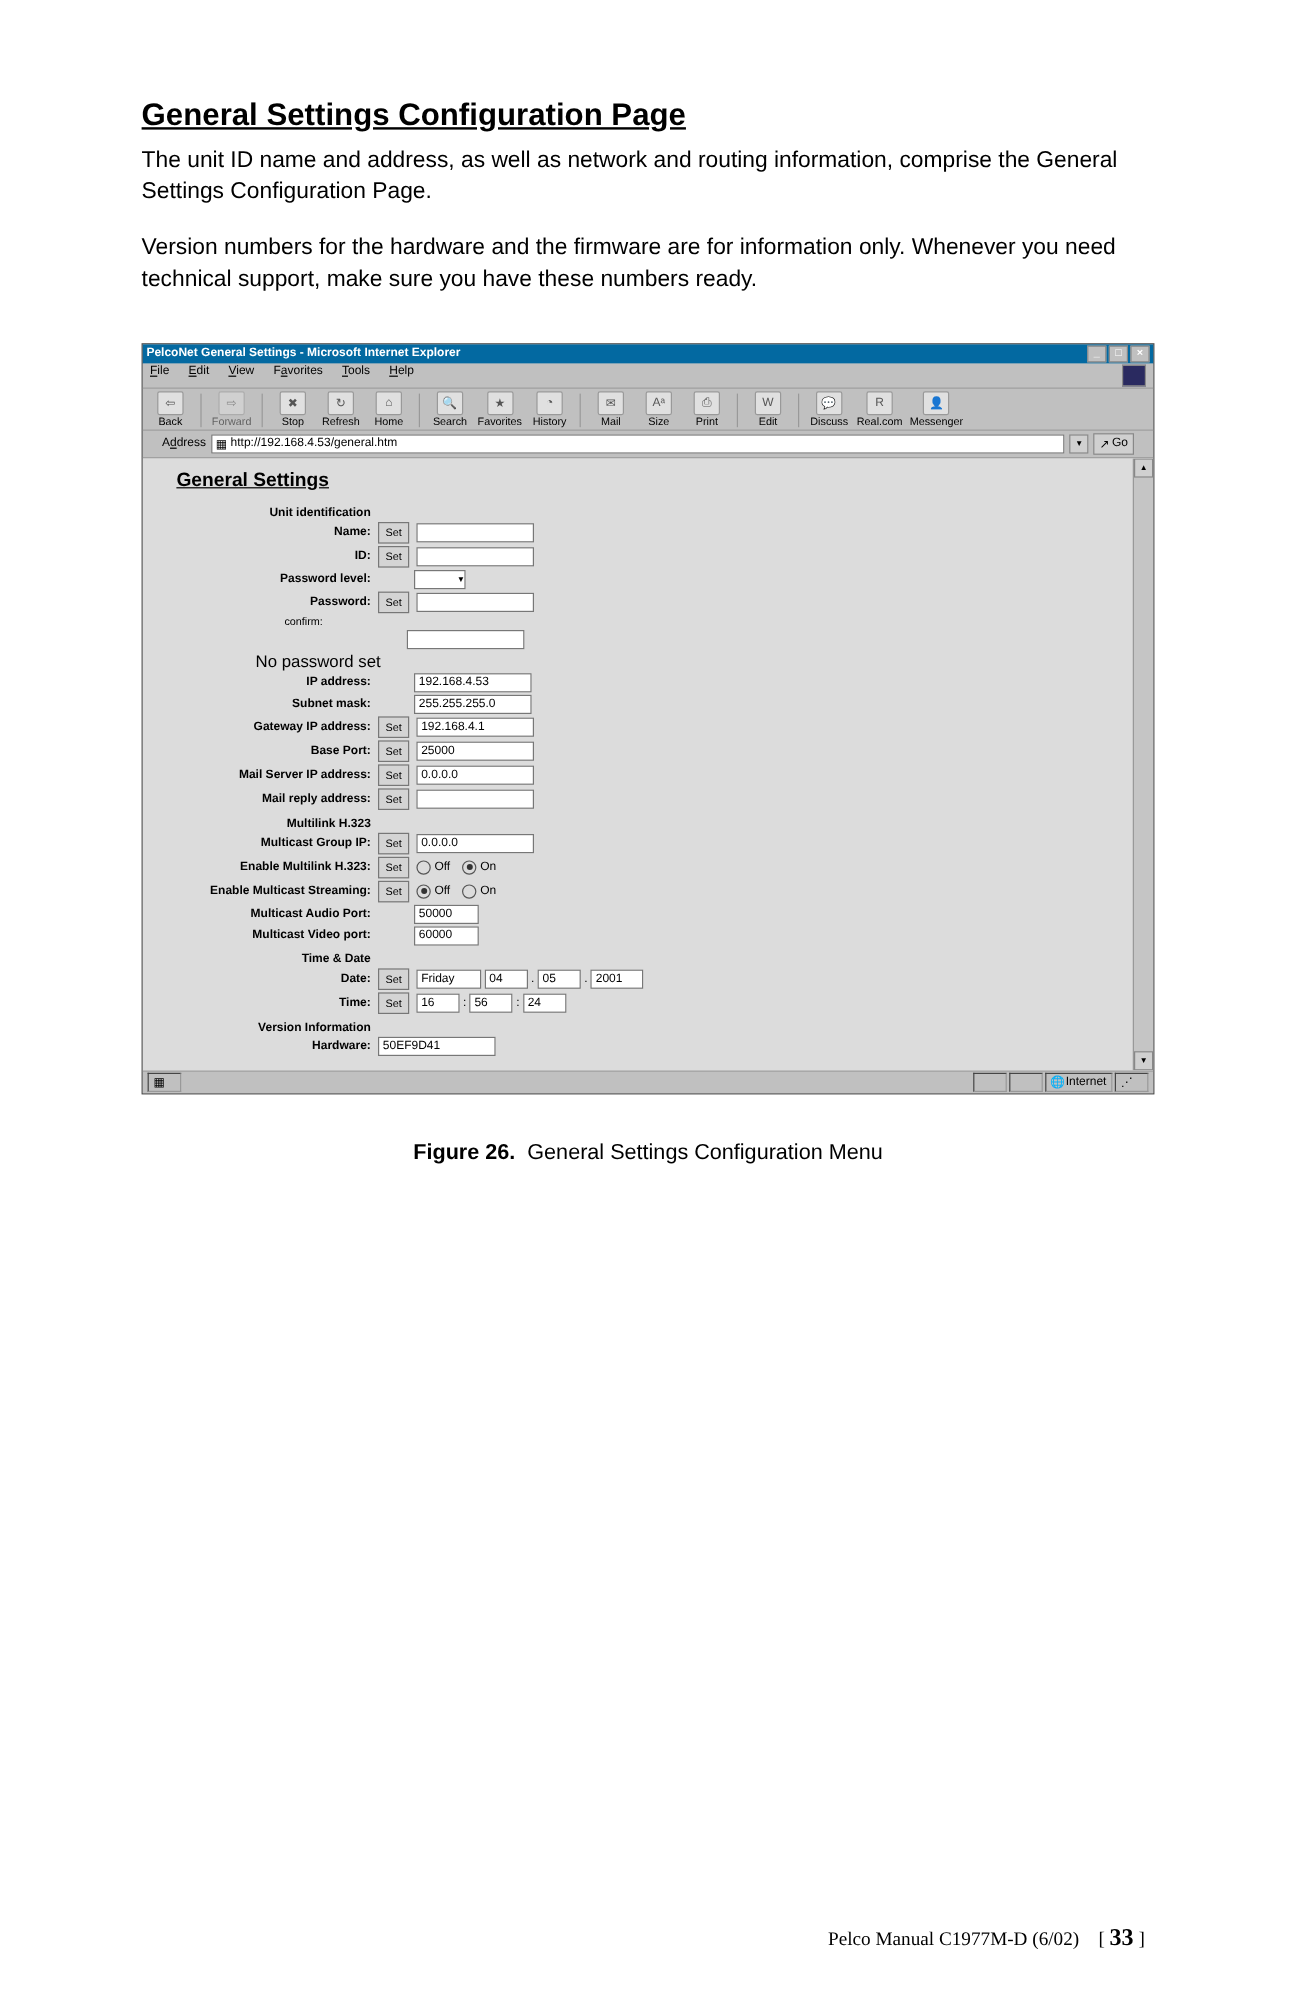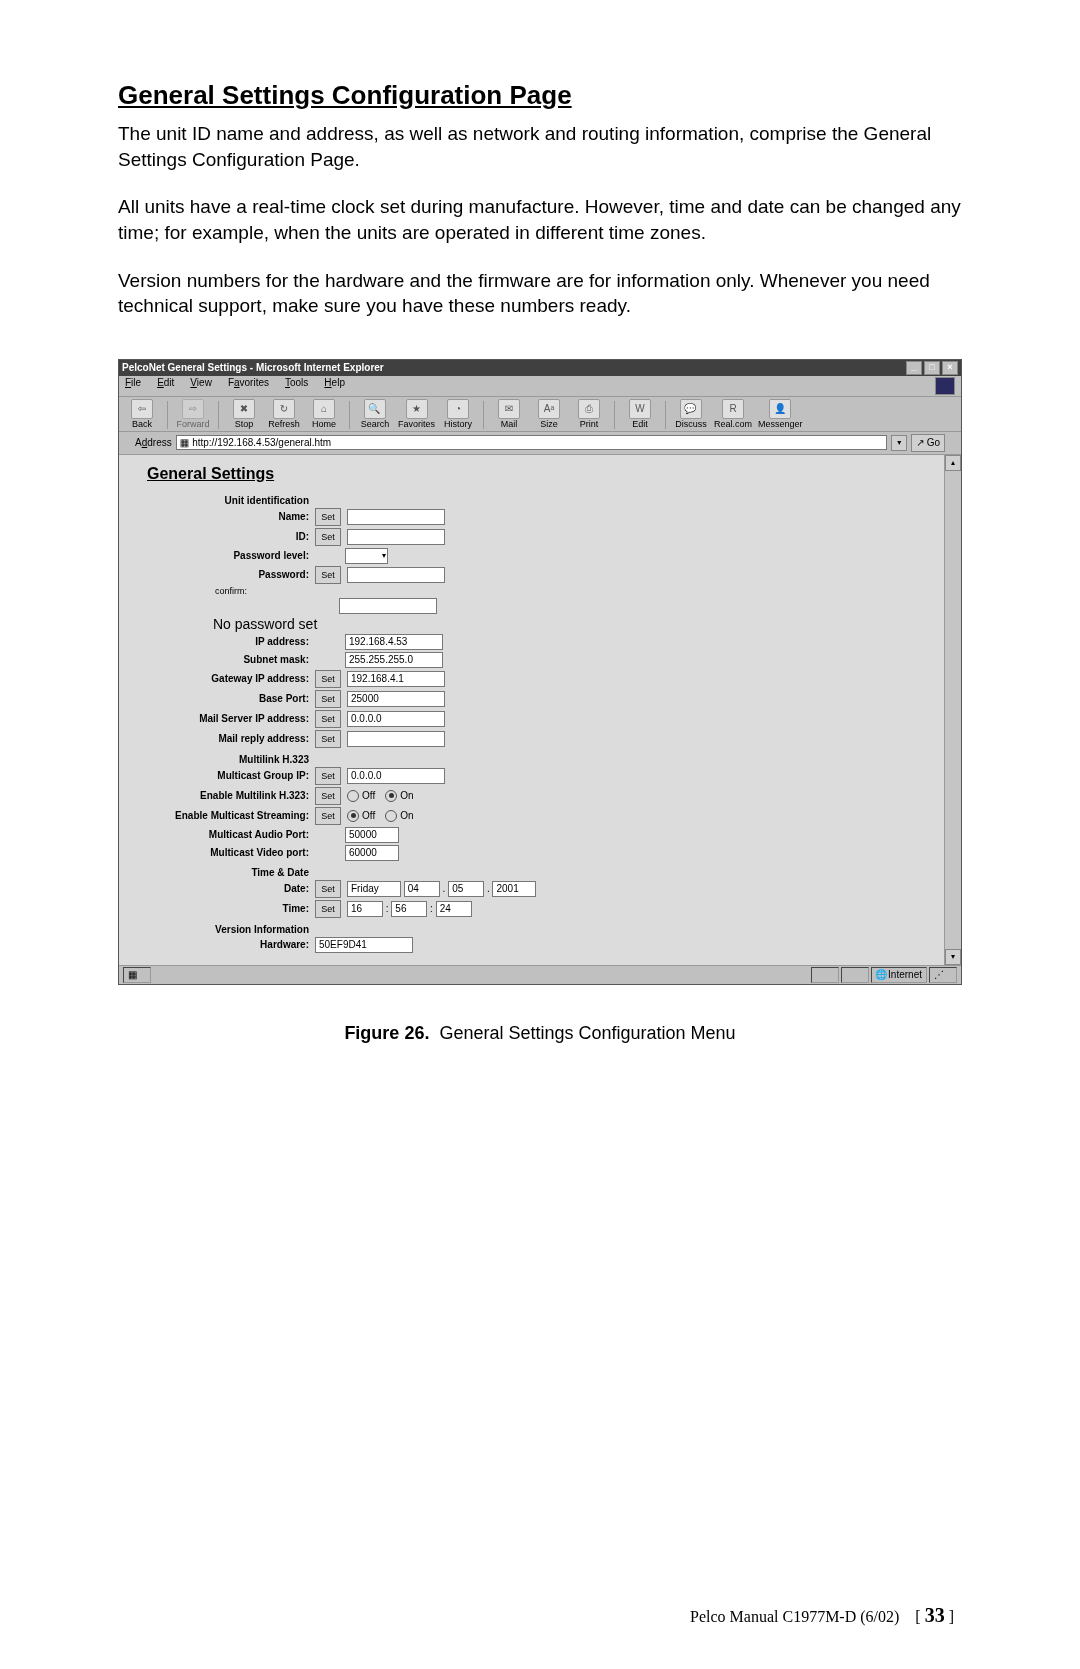--- a/index.html
+++ b/index.html
@@ -36,21 +36,21 @@
     background: #c9c9c9;
     font-family: Tahoma, Arial, sans-serif;
     font-size: 10px;
     color: #000;
     display: flex;
     flex-direction: column;
     box-sizing: border-box;
     margin-top: 40px;
   }
   .titlebar {
-    background: #404040;
+    background: #0369a1;
     color: #fff;
     display: flex;
     align-items: center;
     justify-content: space-between;
     padding: 1px 3px;
     font-size: 10px;
     font-weight: bold;
   }
   .titlebar .buttons { display: flex; gap: 2px; }
   .titlebtn {
@@ -134,41 +134,40 @@
     border:1px solid #777;background:#fff;height:14px;padding:0 3px;font-size:10px;
     display:flex;align-items:center;
   }
   .inp.w90{width:90px;} .inp.w46{width:46px;}
   .inp.w28{width:28px;} .inp.w36{width:36px;}
   .sel{border:1px solid #777;background:#fff;height:14px;width:40px;display:flex;justify-content:flex-end;align-items:center;font-size:8px;padding-right:1px;}
   .radio{display:inline-flex;align-items:center;gap:3px;font-size:10px;margin-right:10px;}
   .rdot{width:10px;height:10px;border:1px solid #555;border-radius:50%;display:flex;align-items:center;justify-content:center;}
   .rdot.on::after{content:"";width:5px;height:5px;background:#333;border-radius:50%;}
   .sect{font-weight:bold;font-size:10px;width:180px;text-align:right;padding-right:6px;margin-top:4px;}
-  .confirm{font-size:9px;margin-left:86px;}
+  .confirm{font-size:9px;margin-left:108px;}
   .note{font-size:14px;margin-left:84px;}
 
   .caption{
     text-align:center;font-size:18px;margin-top:38px;
   }
   .caption b{font-weight:bold;}
 
   .footer{
     position:absolute;bottom:42px;right:126px;font-size:16px;font-family:Liberation Serif, serif;
   }
   .footer .pg{font-size:20px;font-weight:bold;}
 </style>
 </head>
 <body>
 
 <div class="page">
 
   <div class="heading">General Settings Configuration Page</div>
   <div class="body-text">The unit ID name and address, as well as network and routing information, comprise the General Settings Configuration Page.</div>
-  <div class="body-text">All units have a real-time clock set during manufacture. However, time and date can be changed any time; for example, when the units are operated in different time zones.</div>
   <div class="body-text">Version numbers for the hardware and the firmware are for information only. Whenever you need technical support, make sure you have these numbers ready.</div>
 
   <div class="browser">
     <div class="titlebar">
       <span>PelcoNet General Settings - Microsoft Internet Explorer</span>
       <div class="buttons">
         <div class="titlebtn">_</div>
         <div class="titlebtn">□</div>
         <div class="titlebtn">×</div>
       </div>

